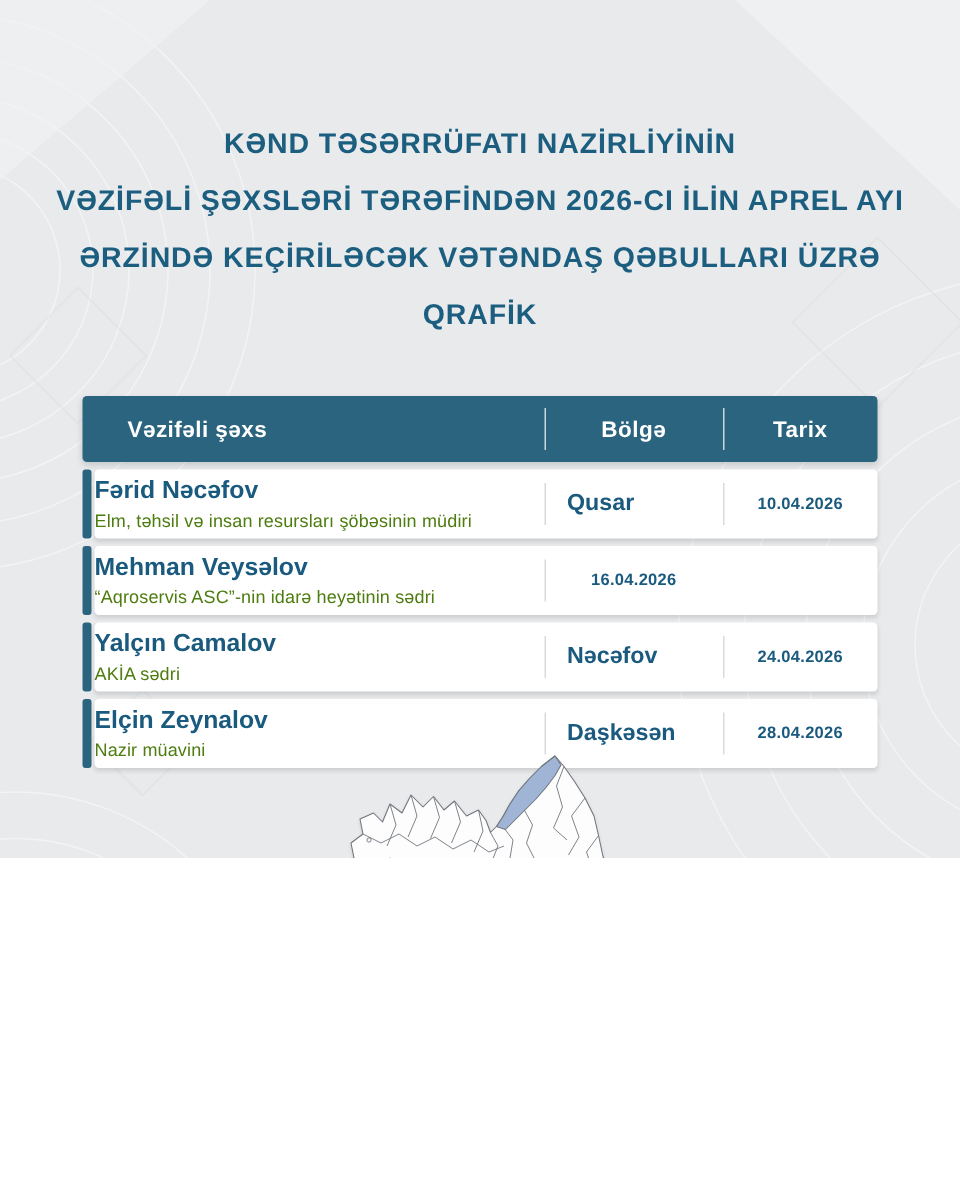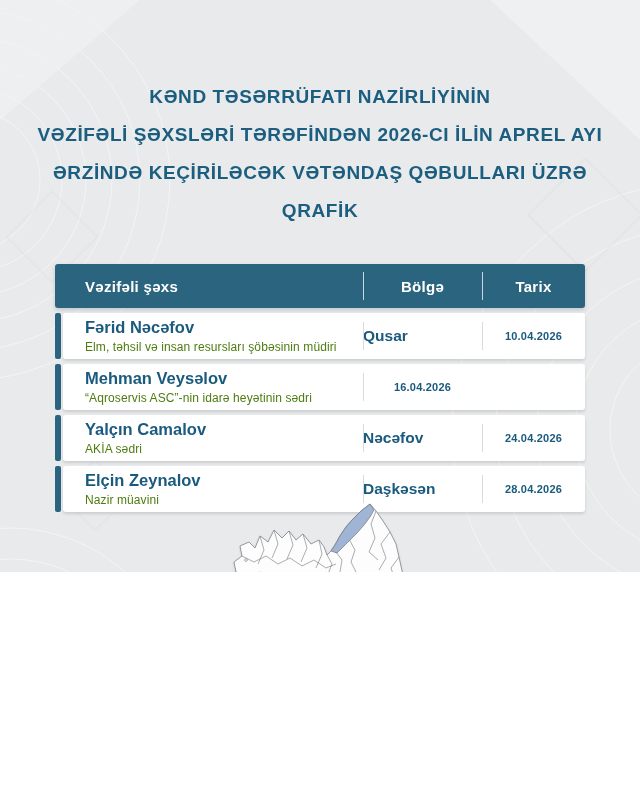--- a/index.html
+++ b/index.html
@@ -33,27 +33,27 @@
     background:rgba(255,255,255,.75);
   }
   .trow{display:flex; height:46px; margin-top:5px;}
   .accent{width:6px; background:#2b647e; border-radius:2px; margin-right:2px;}
   .tcard{
     flex:1; background:#ffffff; border-radius:3px;
     box-shadow:0 2px 3px rgba(30,40,50,.14);
     display:grid; grid-template-columns:300px 119px 103px; align-items:center;
   }
   .cell{position:relative; height:100%; display:flex; align-items:center;}
-  .cell-person{flex-direction:column; align-items:flex-start; justify-content:center; padding-left:22px;}
+  .cell-person{flex-direction:column; align-items:flex-start; justify-content:center; }
   .p-name{font-size:16.5px; font-weight:bold; color:#1a5a7e; line-height:1.2;}
   .p-pos{font-size:12px; color:#4d7c0f; margin-top:2px; letter-spacing:.1px;}
   .cell-div::before{
     content:""; position:absolute; left:0; top:9px; bottom:9px; width:1px; background:#d8dbde;
   }
-  .cell-region{font-size:15.5px; font-weight:bold; color:#1a5a7e;}
+  .cell-region{padding-left:15px; font-size:15.5px; font-weight:bold; color:#1a5a7e;}
   .cell-date{justify-content:center; font-size:11px; font-weight:bold; color:#1a5a7e; letter-spacing:.2px;border-radius:18px;}
 
   
   .az-map{position:absolute; left:150px; top:498px; width:340px; height:250px;}
   .az-map .country{fill:#fdfdfe; stroke:#70757c; stroke-width:.7; stroke-linejoin:round;
     filter:drop-shadow(0 1.5px 1px rgba(40,50,60,.18));}
   .az-map .dline{fill:none; stroke:#70757c; stroke-width:.6; stroke-linejoin:round;}
   .az-map .hl{stroke:#70757c; stroke-width:.7; stroke-linejoin:round;}
   .az-map .enclave{fill:#fdfdfe; stroke:#70757c; stroke-width:.6;}
 

